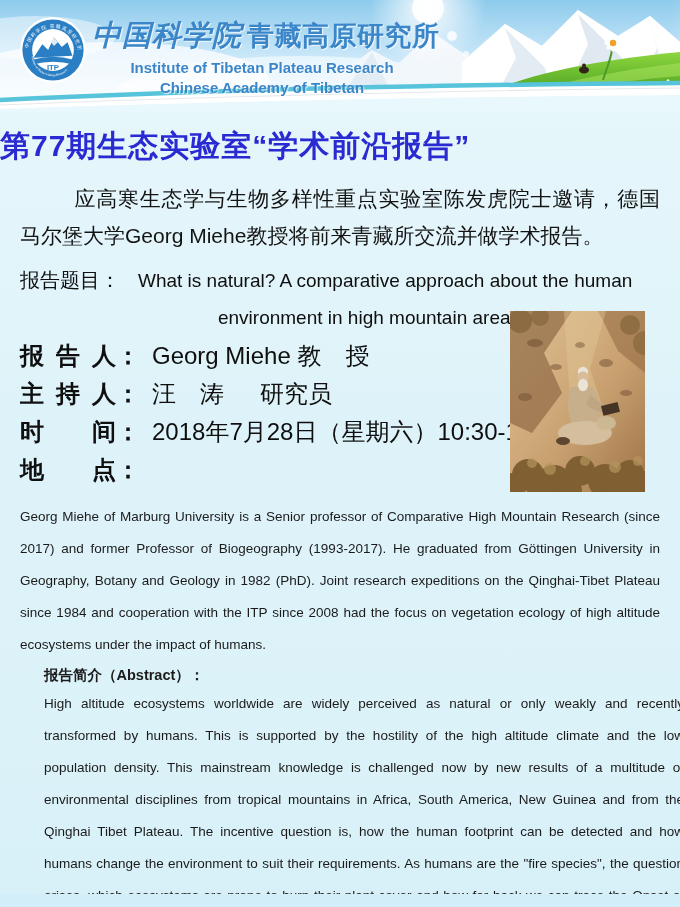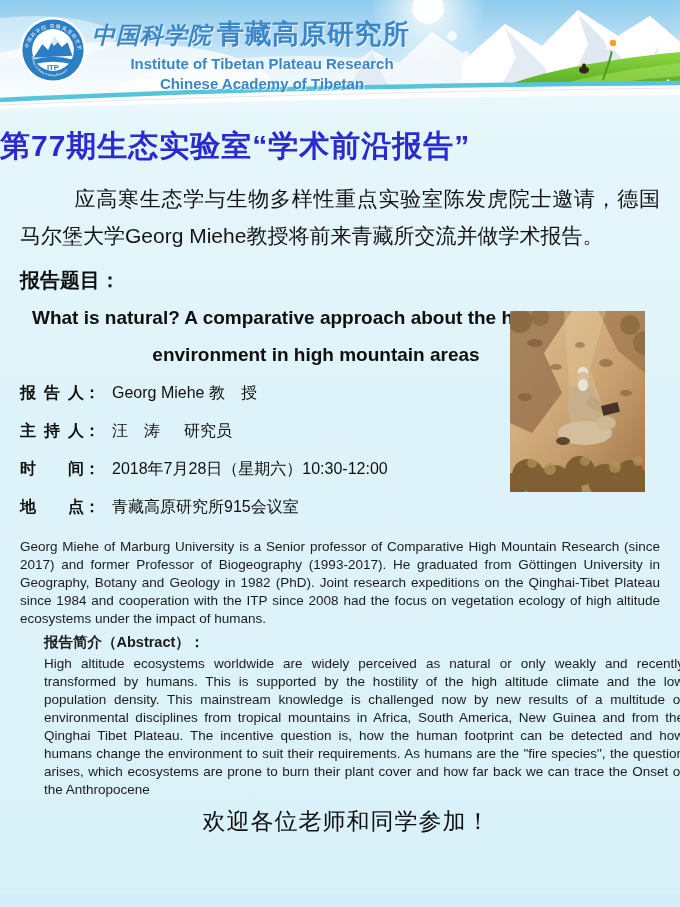--- a/index.html
+++ b/index.html
@@ -14,49 +14,49 @@
   }
 
   
   .header { position: relative; height: 112px; }
   .header .bg { position: absolute; left:0; top:0; width:680px; height:112px; display:block; }
   .logo { position: absolute; left: 19px; top: 16px; width: 68px; height: 68px; }
   .org { position: absolute; left: 92px; top: 16px; color: #3b86c9; width: 340px;
          text-shadow: 1px 1px 1px rgba(255,255,255,.85); }
   .org-cn { white-space: nowrap; font-size: 27px; font-weight: bold; letter-spacing: .5px; }
   .org-cn .calli { font-family: "Liberation Serif", serif; font-style: italic; font-weight: bold;
-                   font-size: 23px; margin-right: 5px; letter-spacing: 1px; }
+                   font-size: 29px; margin-right: 5px; letter-spacing: 1px; }
   .org-en { text-align: center; font-weight: bold; font-size: 15px; line-height: 17px; margin-top: 3px; }
 
   
   .main-title { margin-top: 14px; font-size: 30px; font-weight: bold;
                 color: #2a2ad2; letter-spacing: 1px; }
 
   
   .intro { margin: 13px 20px 8px 20px; font-size: 21px; line-height: 37px; color: #141414;
            text-indent: 2.6em; text-align: justify; }
 
   
-  .topic { display: flex; margin: 7px 20px 0 20px; color: #0f0f0f; font-weight: bold; line-height: 37px; flex-direction: column; }
+  .topic { display: flex; margin: 7px 20px 0 20px; color: #0f0f0f; font-weight: normal; line-height: 37px; }
   .topic-label { flex: none; font-size: 20px; white-space: pre-wrap; }
-  .topic-text { flex: 1; font-size: 19px; margin-left: 12px; }
+  .topic-text { flex: 1; font-size: 19px; margin-left: 18px; }
   .topic-text .l2 { display: block; text-align: center; padding-right: 60px; }
-  .rows { margin: 1px 20px 0 20px; font-size: 16px; line-height: 38px; color: #0f0f0f; }
+  .rows { margin: 1px 20px 0 20px; font-size: 24px; line-height: 38px; color: #0f0f0f; }
   .row { display: flex; }
   .row .lbl { flex: none; font-weight: bold; white-space: pre-wrap; }
   .row .val { white-space: pre-wrap; margin-left: 12px; }
 
   
   .photo { position: absolute; left: 510px; top: 311px; width: 135px; height: 181px; }
   .photo svg { display:block; width:135px; height:181px; }
 
   
   .section { margin: 12px 20px 0 20px; color: #1b1b1b; width: 640px; }
   .sec-head { font-size: 14.5px; font-weight: bold; line-height: 25px; }
-  .sec-body { font-size: 13.5px; line-height: 18px; text-align: justify; }
+  .sec-body { font-size: 13.5px; line-height: 32px; text-align: justify; }
 
   
   .welcome { margin-top: 7px; text-align: center; font-size: 23px; color: #101010; letter-spacing: 1px; padding-left: 13px; }
   .bottom-strip { position: absolute; left: 0; right: 0; bottom: 0; height: 13px; background: #d2eef9; }
 </style>
 </head>
 <body>
 
 <div class="poster">
 
@@ -194,21 +194,20 @@
     <div class="row">
       <span class="lbl">主 持 人：</span>
       <span class="val">汪　涛　 研究员</span>
     </div>
     <div class="row">
       <span class="lbl">时　　间：</span>
       <span class="val">2018年7月28日（星期六）10:30-12:00</span>
     </div>
     <div class="row">
       <span class="lbl">地　　点：</span>
-      <span class="val">青藏高原研究所915会议室</span>
     </div>
   </div>
 
   <div class="photo">
     <svg viewBox="0 0 135 181" aria-hidden="true">
       <defs>
         <linearGradient id="ph" x1="0" y1="0" x2="1" y2="1">
           <stop offset="0" stop-color="#e8cb9c"></stop>
           <stop offset="0.55" stop-color="#cfa878"></stop>
           <stop offset="1" stop-color="#a0764a"></stop>

